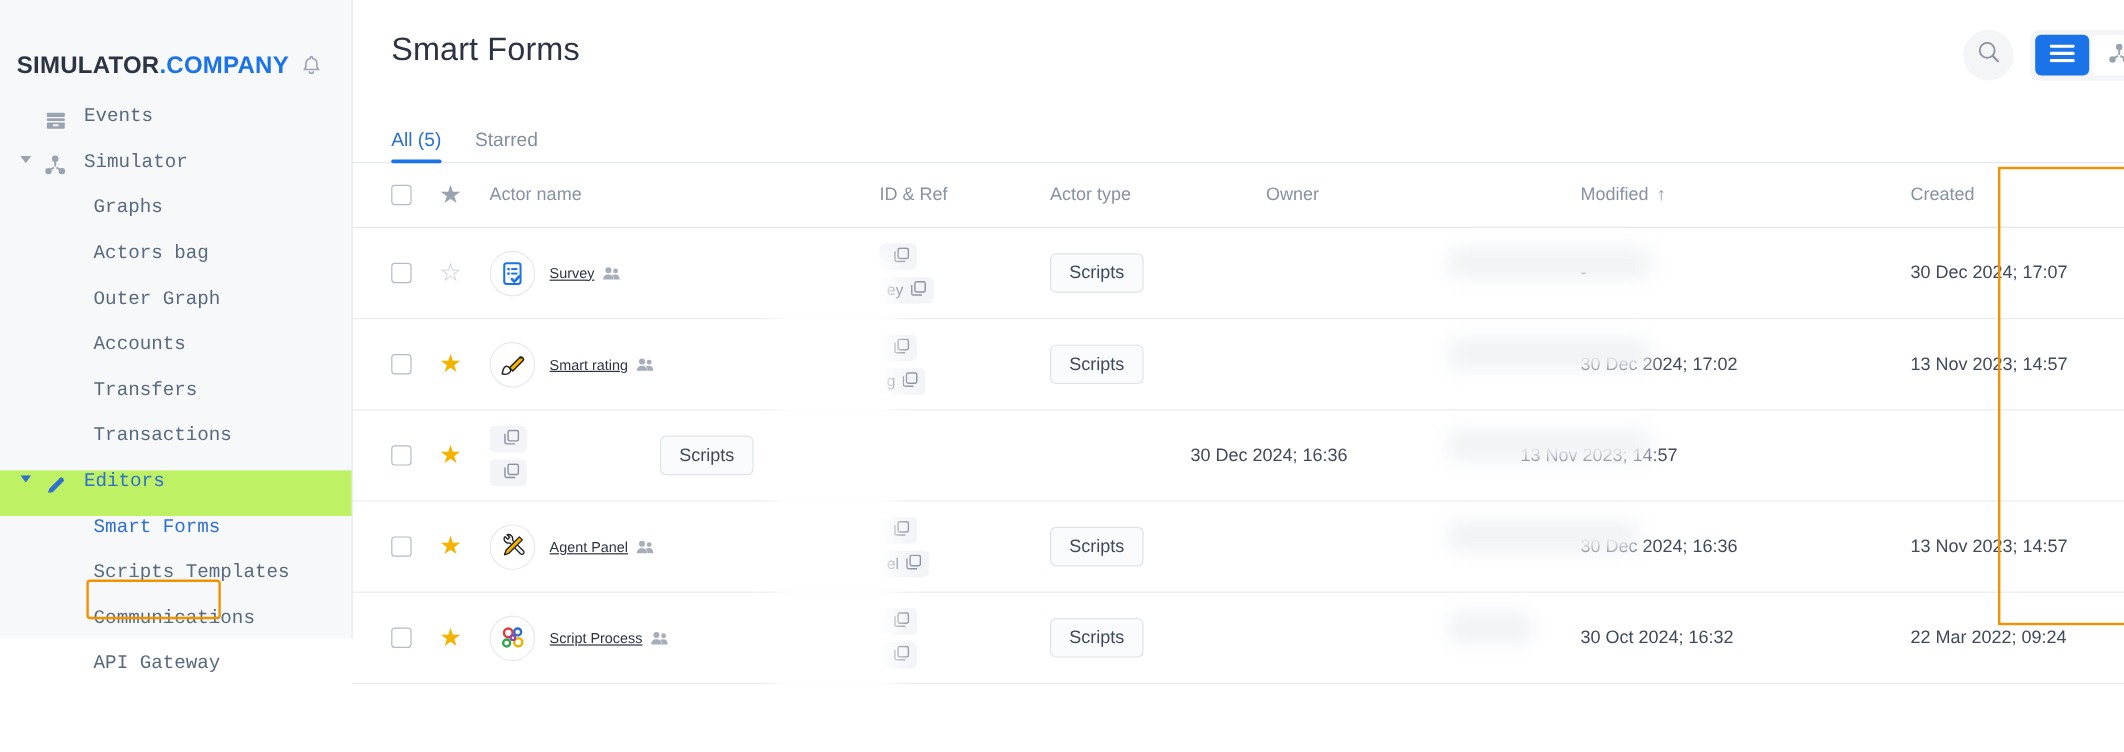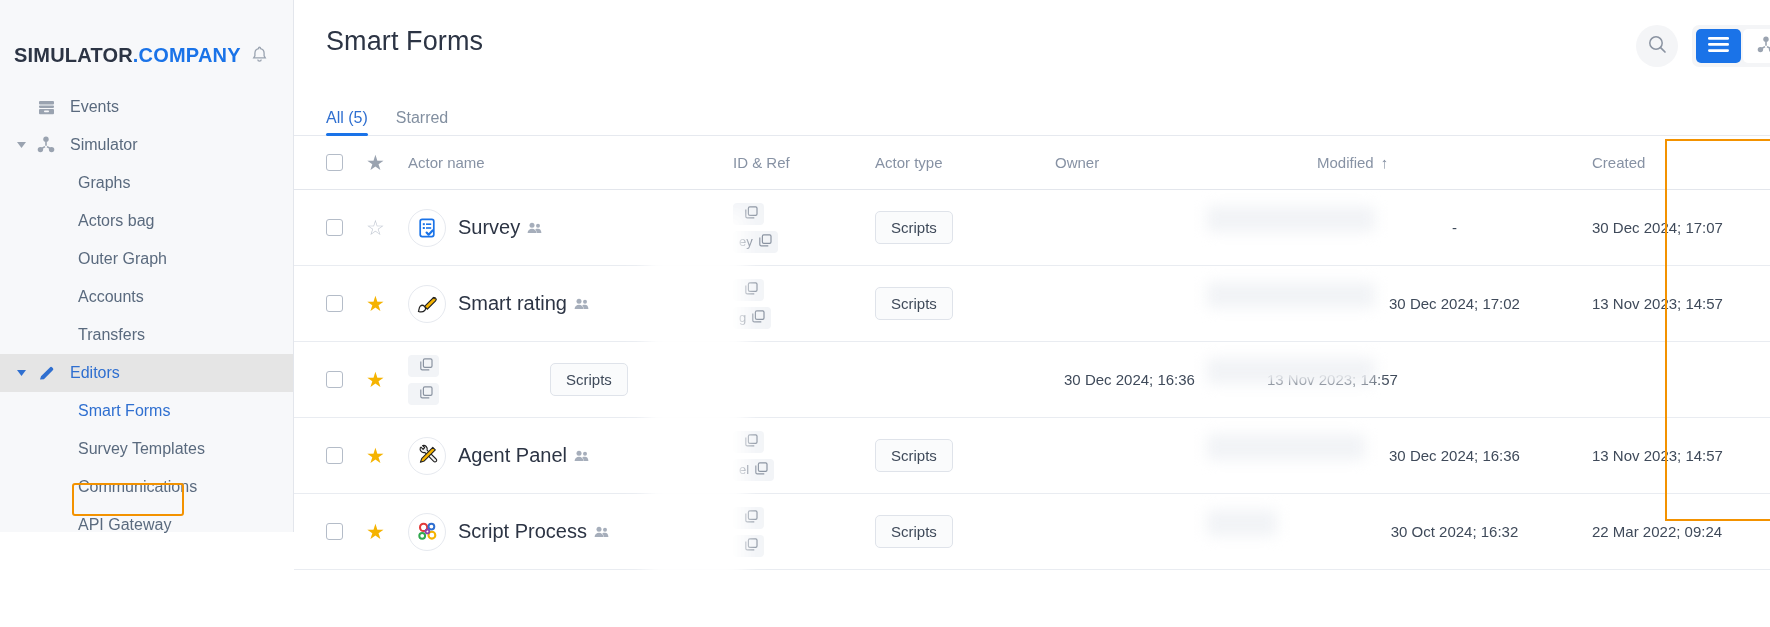--- a/index.html
+++ b/index.html
@@ -26,27 +26,28 @@
   }
   .brand-text { font-size: 20px; font-weight: bold; letter-spacing: .2px; line-height: 1; }
   .brand-a { color: #2c3444; }
   .brand-b { color: #1a73e8; }
   .bell {
     margin-left: 10px; width: 18px; height: 20px;
     display: inline-flex; align-items: center; justify-content: center;
   }
   .nav { padding-top: 10px; }
   .nav-row {
-    display: flex; align-items: center;
+    display: flex; 
     height: 38px; position: relative;
     padding-left: 14px;
     cursor: pointer;
+    font-family: Liberation Mono, monospace;
   }
   .nav-row.group { }
-  .nav-row.active-group { background: #e5e5e5; }
+  .nav-row.active-group { background: #bef264; }
   .caret {
     width: 14px; height: 14px; flex: 0 0 14px;
     display: flex; align-items: center; justify-content: center;
     margin-right: 6px;
   }
   .caret svg { display: block; }
   .nav-ico {
     width: 24px; height: 24px; flex: 0 0 24px;
     display: flex; align-items: center; justify-content: center;
     margin-right: 12px;
@@ -117,39 +118,39 @@
     height: 76px;
     padding-left: 32px;
   }
   .trow.head { height: 54px; border-bottom: 1px solid #e3e6ec; }
   .c-check { flex: 0 0 40px; display:flex; align-items:center; }
   .c-star  { flex: 0 0 42px; display:flex; align-items:center; }
   .c-name  { flex: 0 0 325px; display:flex; align-items:center; }
   .c-id    { flex: 0 0 142px; }
   .c-type  { flex: 0 0 180px; }
   .c-owner { flex: 0 0 262px; }
-  .c-mod   { flex: 0 0 275px; text-align: center; }
+  .c-mod   { flex: 0 0 275px; }
   .c-cre   { flex: 0 0 230px; }
 
   .hcell { font-size: 15px; color: #8792a4; display: flex; align-items: center; gap: 7px; }
   .chk {
     width: 17px; height: 17px; border: 1.6px solid #b4bcc8;
     border-radius: 3px; background: #fff; cursor: pointer;
   }
   .star-on  { color: #f5b301; font-size: 21px; line-height: 1; cursor: pointer; }
   .star-off { color: #c4cad4; font-size: 21px; line-height: 1; cursor: pointer; }
 
   .avatar {
     width: 38px; height: 38px; border-radius: 50%;
     border: 1px solid #e6e9ef; background: #fff;
     display: flex; align-items: center; justify-content: center;
     font-size: 20px; margin-right: 12px; flex: 0 0 38px;
     overflow: hidden;
   }
-  .aname { font-size: 20px; color: #2c3444; white-space: nowrap; }
+  .aname { font-size: 12px; color: #2c3444; white-space: nowrap; text-decoration: underline; }
   .shared-ico { margin-left: 7px; display: inline-flex; vertical-align: -2px; }
 
   .chips { display: flex; flex-direction: column; gap: 6px; align-items: flex-start; }
   .chip {
     display: inline-flex; align-items: center; gap: 6px;
     background: #f2f4f7; border-radius: 4px;
     padding: 3px 6px; font-size: 13px; color: #6b7687;
     max-width: 150px; white-space: nowrap; overflow: hidden;
   }
   .chip .txt { overflow: hidden; text-overflow: clip; }
@@ -238,40 +239,43 @@
       </div>
       <div class="nav-row child">
         <span class="nav-label">Outer Graph</span>
       </div>
       <div class="nav-row child">
         <span class="nav-label">Accounts</span>
       </div>
       <div class="nav-row child">
         <span class="nav-label">Transfers</span>
       </div>
+      <div class="nav-row child">
+        <span class="nav-label">Transactions</span>
+      </div>
 
       <div class="nav-row group active-group">
         <span class="caret">
           <svg width="9" height="6" viewBox="0 0 9 6">
               <path d="M0 0h9L4.5 6z" fill="#2f6fd0"></path>
             </svg>
         </span>
         <span class="nav-ico">
           <svg width="19" height="19" viewBox="0 0 19 19">
               <path d="M3 15.6l1-3.3L12.9 3.4a1.6 1.6 0 0 1 2.3 0l.6.6a1.6 1.6 0 0 1 0 2.3L6.9 15.2z" fill="#2f6fd0"></path>
             </svg>
         </span>
         <span class="nav-label blue">Editors</span>
       </div>
 
       <div class="nav-row child sel">
         <span class="nav-label">Smart Forms</span>
       </div>
       <div class="nav-row child">
-        <span class="nav-label">Survey Templates</span>
+        <span class="nav-label">Scripts Templates</span>
       </div>
       <div class="nav-row child">
         <span class="nav-label">Communications</span>
       </div>
       <div class="nav-row child">
         <span class="nav-label">API Gateway</span>
       </div>
     </nav>
 
     <div class="hl-box" id="smartforms-hl"></div>

